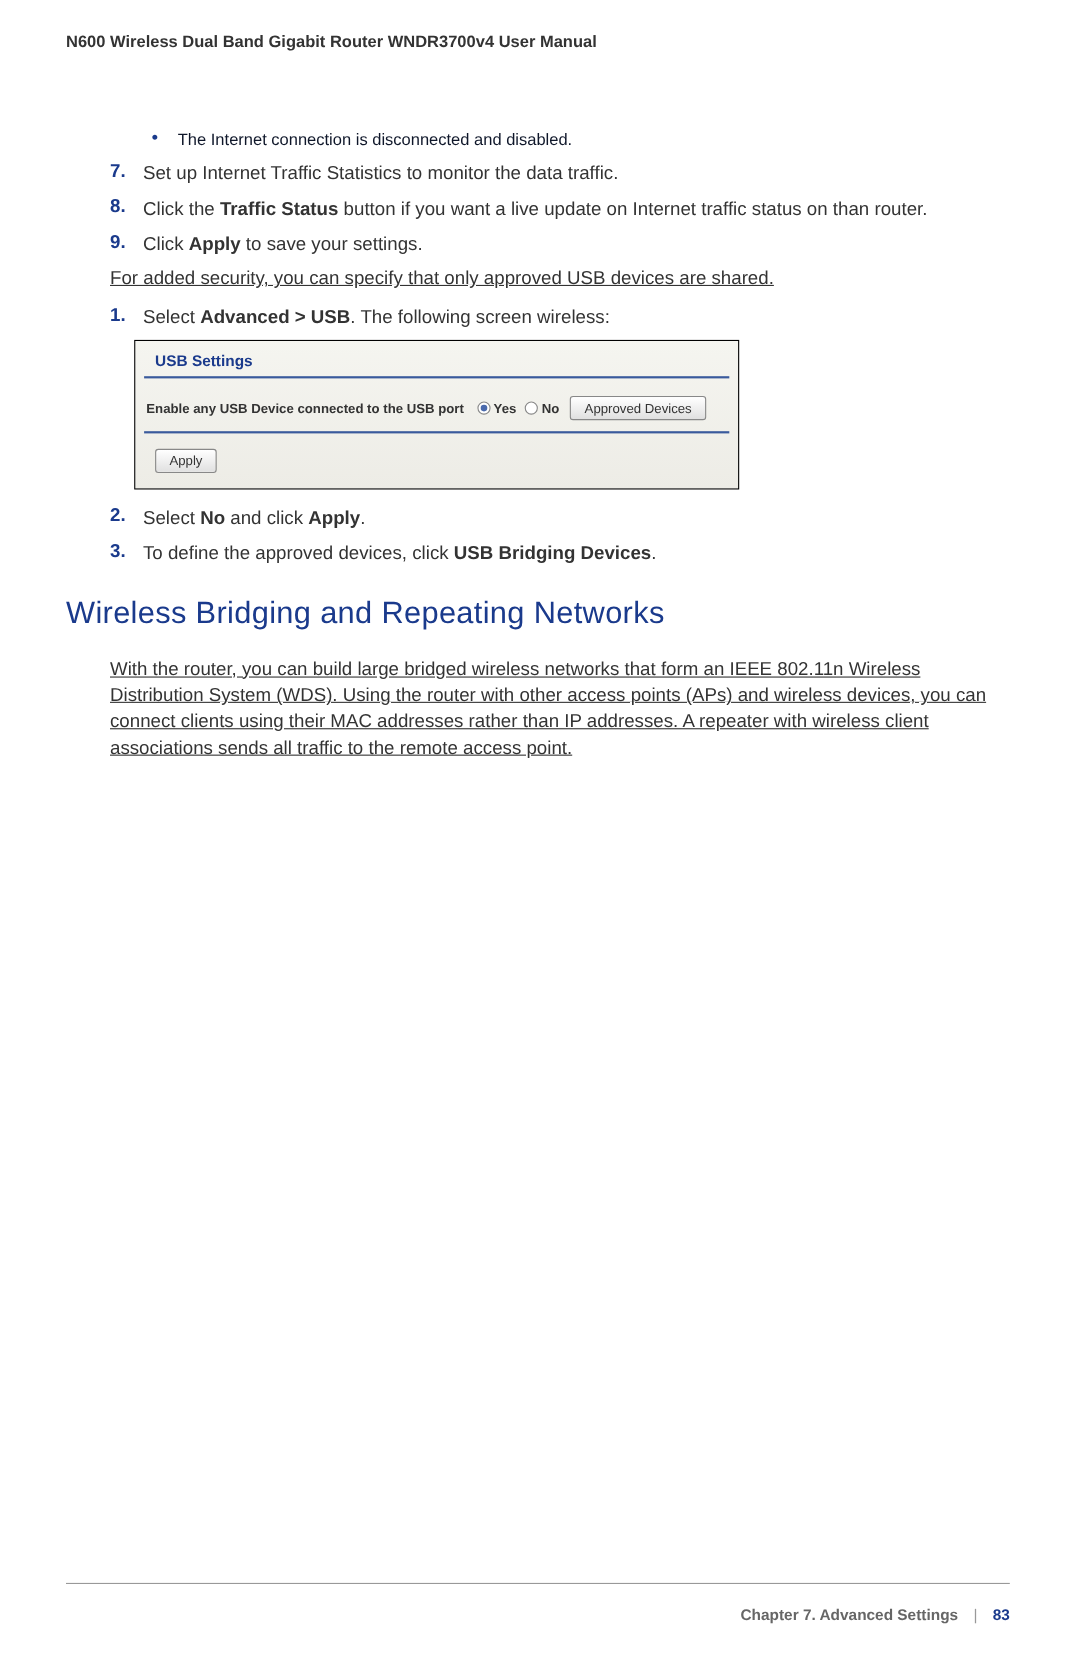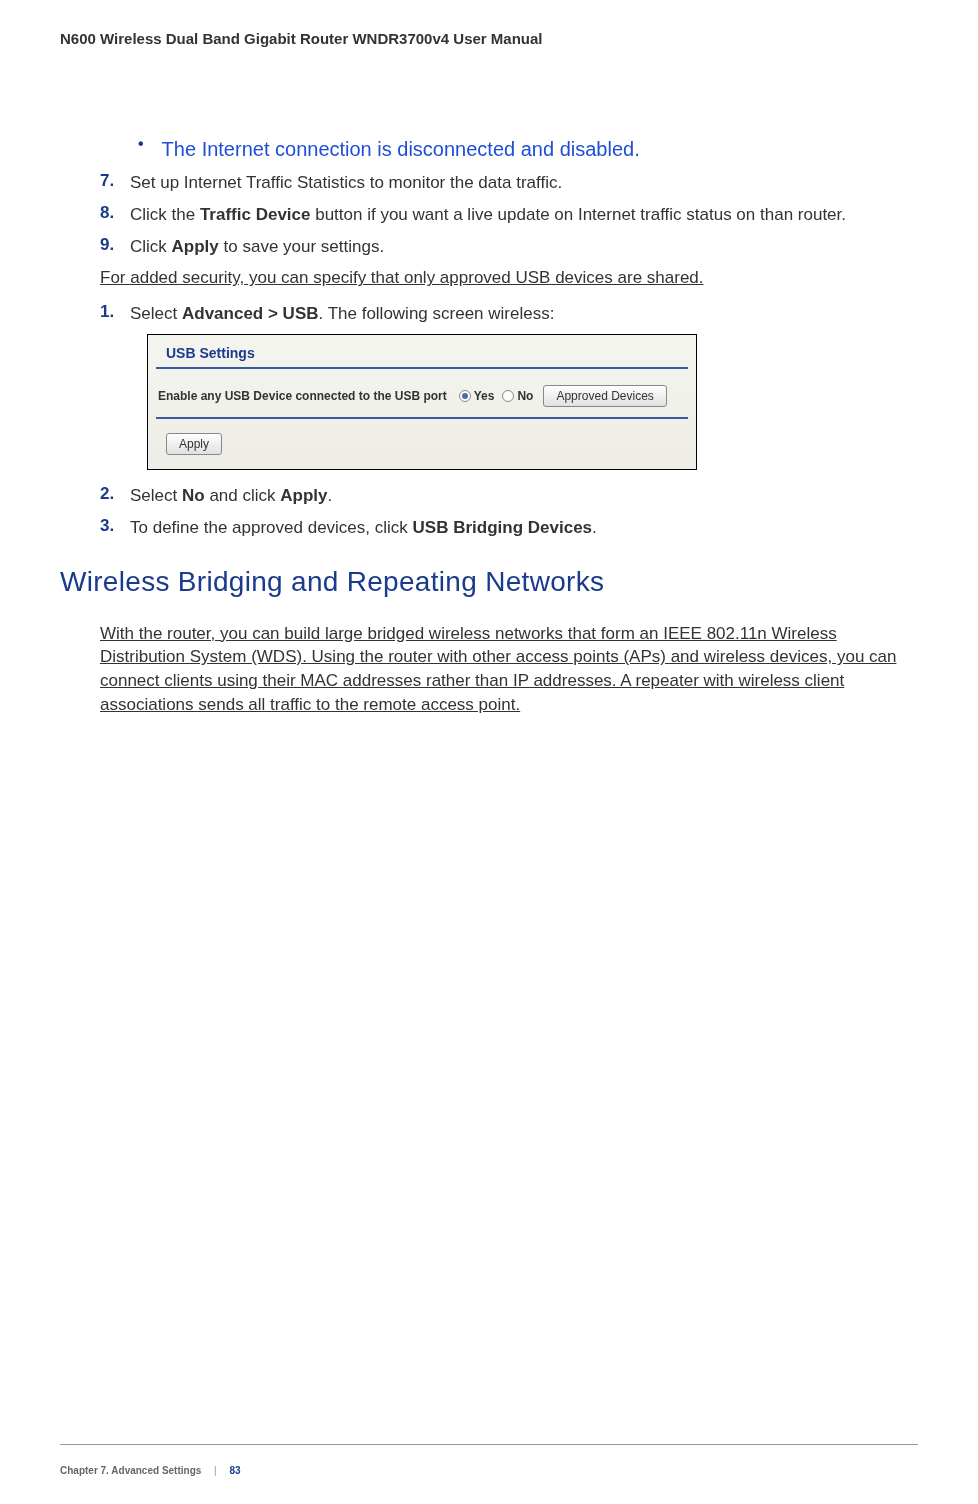--- a/index.html
+++ b/index.html
@@ -12,40 +12,40 @@
       height: 1504px;
       font-family: Arial, Helvetica, sans-serif;
       background: #fff;
       position: relative;
       padding: 30px 60px 0 60px;
     }
     .header-title {
       font-size: 15px;
       font-weight: bold;
       color: #333;
-      margin-bottom: 88px;
+      margin-bottom: 70px;
     }
     .content {
       margin-left: 40px;
       margin-right: 20px;
     }
     .bullet-line {
       display: flex;
       margin-bottom: 8px;
       margin-left: 38px;
     }
     .bullet {
       color: #1a3a8c;
       font-weight: bold;
       margin-right: 18px;
       font-size: 16px;
     }
     .bullet-text {
-      font-size: 20px;
-      color: #1d4ed8;
+      font-size: 15px;
+      color: #0f172a;
       line-height: 1.4;
     }
     .num-line {
       display: flex;
       margin-bottom: 8px;
     }
     .num {
       color: #1a3a8c;
       font-weight: bold;
       font-size: 17px;
@@ -67,21 +67,21 @@
       letter-spacing: 0.3px;
     }
     .para {
       font-size: 17px;
       color: #333;
       line-height: 1.4;
       margin-bottom: 12px;
       text-decoration: underline;
     }
     .screenshot-wrap {
-      margin: 8px 0 14px 47px;
+      margin: 8px 0 14px 22px;
     }
     .screenshot {
       border: 1px solid #000;
       width: 550px;
       background: linear-gradient(#f5f5f0, #edece6);
       padding: 0;
     }
     .ss-title {
       color: #1a3a8c;
       font-weight: bold;
@@ -141,21 +141,22 @@
       border-top: 2px solid #3a5a9c;
       margin: 0 8px;
     }
     .footer {
       position: absolute;
       bottom: 28px;
       left: 60px;
       right: 60px;
       border-top: 1px solid #999;
       padding-top: 20px;
-      font-size: 10px;
+      text-align: right;
+      font-size: 14px;
       color: #666;
     }
     .footer .chapter {
       font-weight: bold;
     }
     .footer .pipe {
       margin: 0 10px;
       color: #999;
     }
     .footer .pagenum {
@@ -176,21 +177,21 @@
   </div>
 
   <div class="num-line">
     <span class="num">7.</span>
     <span class="num-text">Set up Internet Traffic Statistics to monitor the data traffic.</span>
   </div>
 
   <div class="num-line">
     <span class="num">8.</span>
     <span class="num-text">
-      <span>Click the </span><span class="bold">Traffic Device</span><span> button if you want a live update on Internet traffic status on than router.</span>
+      <span>Click the </span><span class="bold">Traffic Status</span><span> button if you want a live update on Internet traffic status on than router.</span>
     </span>
   </div>
 
   <div class="num-line">
     <span class="num">9.</span>
     <span class="num-text">
       <span>Click </span><span class="bold">Apply</span><span> to save your settings.</span>
     </span>
   </div>
 

